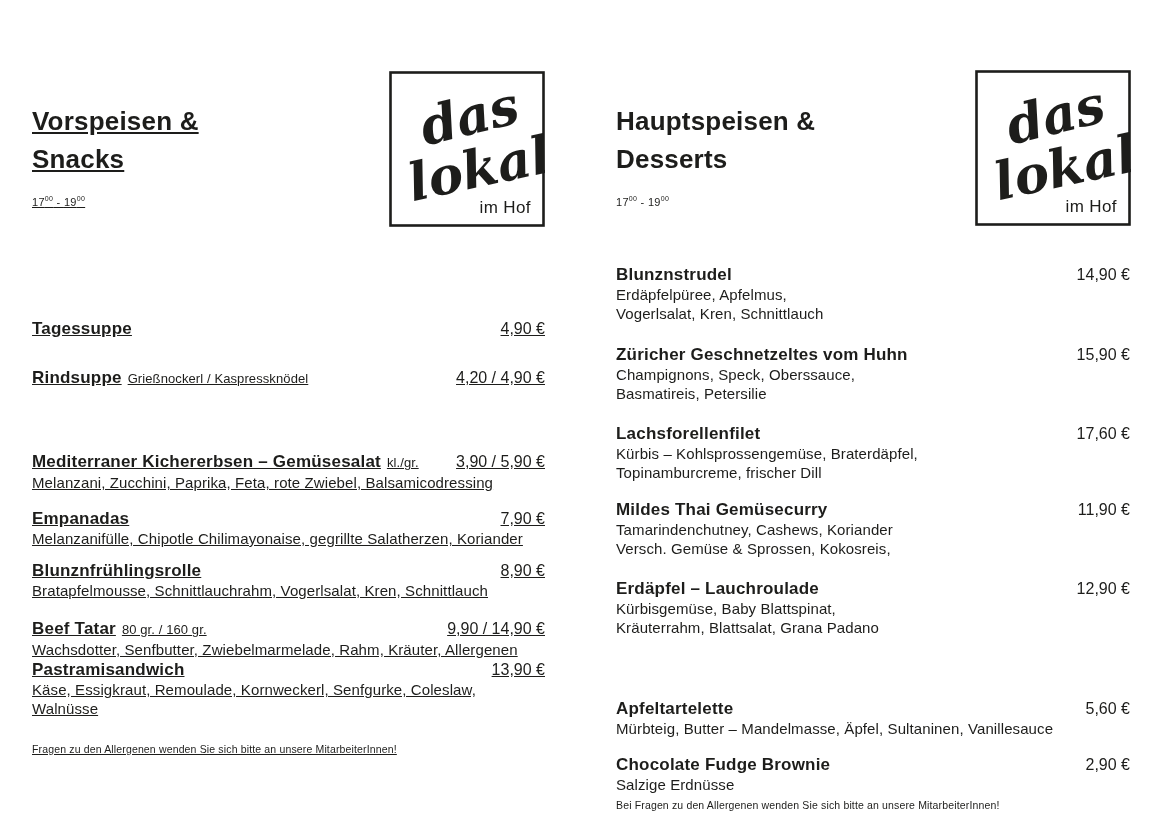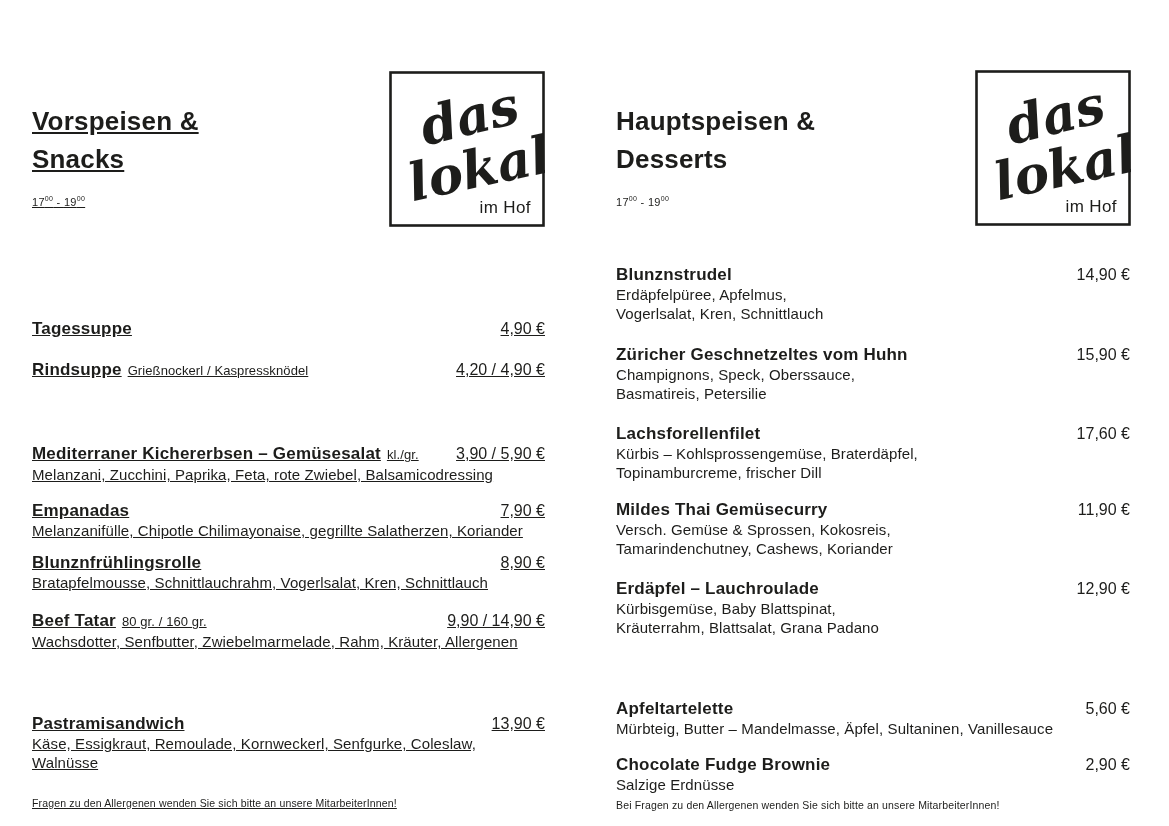--- a/index.html
+++ b/index.html
@@ -48,21 +48,21 @@
   </div>
 
   <div class="item" style="margin-top:110px">
     <div class="item-row">
       <span class="item-name">Tagessuppe</span>
       <span class="item-fill"></span>
       <span class="item-price">4,90 €</span>
     </div>
   </div>
 
-  <div class="item" style="margin-top:20px">
+  <div class="item" style="margin-top:28px">
     <div class="item-row">
       <span class="item-name">Rindsuppe</span>
       <span class="item-suffix">Grießnockerl / Kaspressknödel</span>
       <span class="item-fill"></span>
       <span class="item-price">4,20 / 4,90 €</span>
     </div>
   </div>
 
   <div class="item" style="margin-top:62px">
     <div class="item-row">
@@ -95,21 +95,21 @@
   <div class="item" style="margin-top:18px">
     <div class="item-row">
       <span class="item-name">Beef Tatar</span>
       <span class="item-suffix">80 gr. / 160 gr.</span>
       <span class="item-fill"></span>
       <span class="item-price">9,90 / 14,90 €</span>
     </div>
     <div class="item-desc">Wachsdotter, Senfbutter, Zwiebelmarmelade, Rahm, Kräuter, Allergenen</div>
   </div>
 
-  <div class="item" style="margin-top:62px">
+  <div class="item" style="">
     <div class="item-row">
       <span class="item-name">Pastramisandwich</span>
       <span class="item-fill"></span>
       <span class="item-price">13,90 €</span>
     </div>
     <div class="item-desc">Käse, Essigkraut, Remoulade, Kornweckerl, Senfgurke, Coleslaw, Walnüsse</div>
   </div>
 
   <div class="footnote" style="margin-top:25px">Fragen zu den Allergenen wenden Sie sich bitte an unsere MitarbeiterInnen!</div>
 </div>
@@ -152,22 +152,22 @@
     <div class="item-desc">Kürbis – Kohlsprossengemüse, Braterdäpfel,</div>
     <div class="item-desc">Topinamburcreme, frischer Dill</div>
   </div>
 
   <div class="item" style="margin-top:17px">
     <div class="item-row">
       <span class="item-name">Mildes Thai Gemüsecurry</span>
       <span class="item-fill"></span>
       <span class="item-price">11,90 €</span>
     </div>
+    <div class="item-desc">Tamarindenchutney, Cashews, Koriander</div>
     <div class="item-desc">Versch. Gemüse &amp; Sprossen, Kokosreis,</div>
-    <div class="item-desc">Tamarindenchutney, Cashews, Koriander</div>
   </div>
 
   <div class="item" style="margin-top:20px">
     <div class="item-row">
       <span class="item-name">Erdäpfel – Lauchroulade</span>
       <span class="item-fill"></span>
       <span class="item-price">12,90 €</span>
     </div>
     <div class="item-desc">Kürbisgemüse, Baby Blattspinat,</div>
     <div class="item-desc">Kräuterrahm, Blattsalat, Grana  Padano</div>

